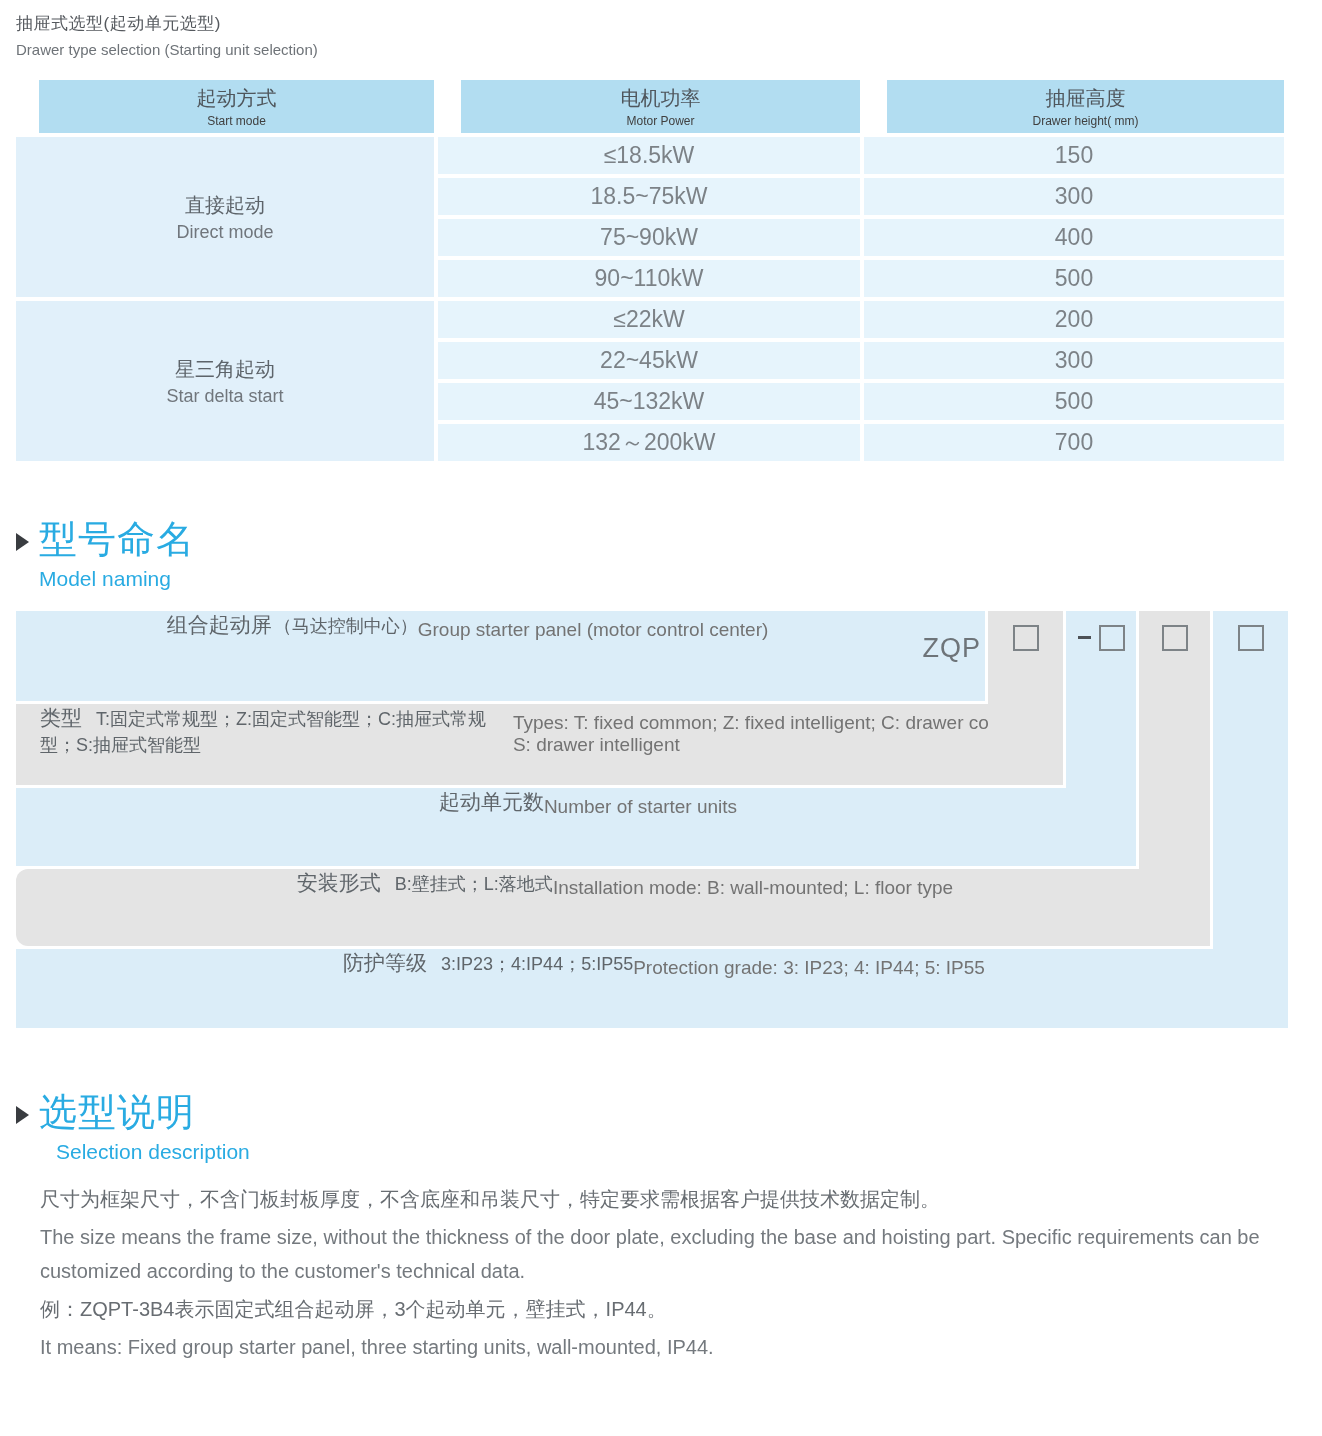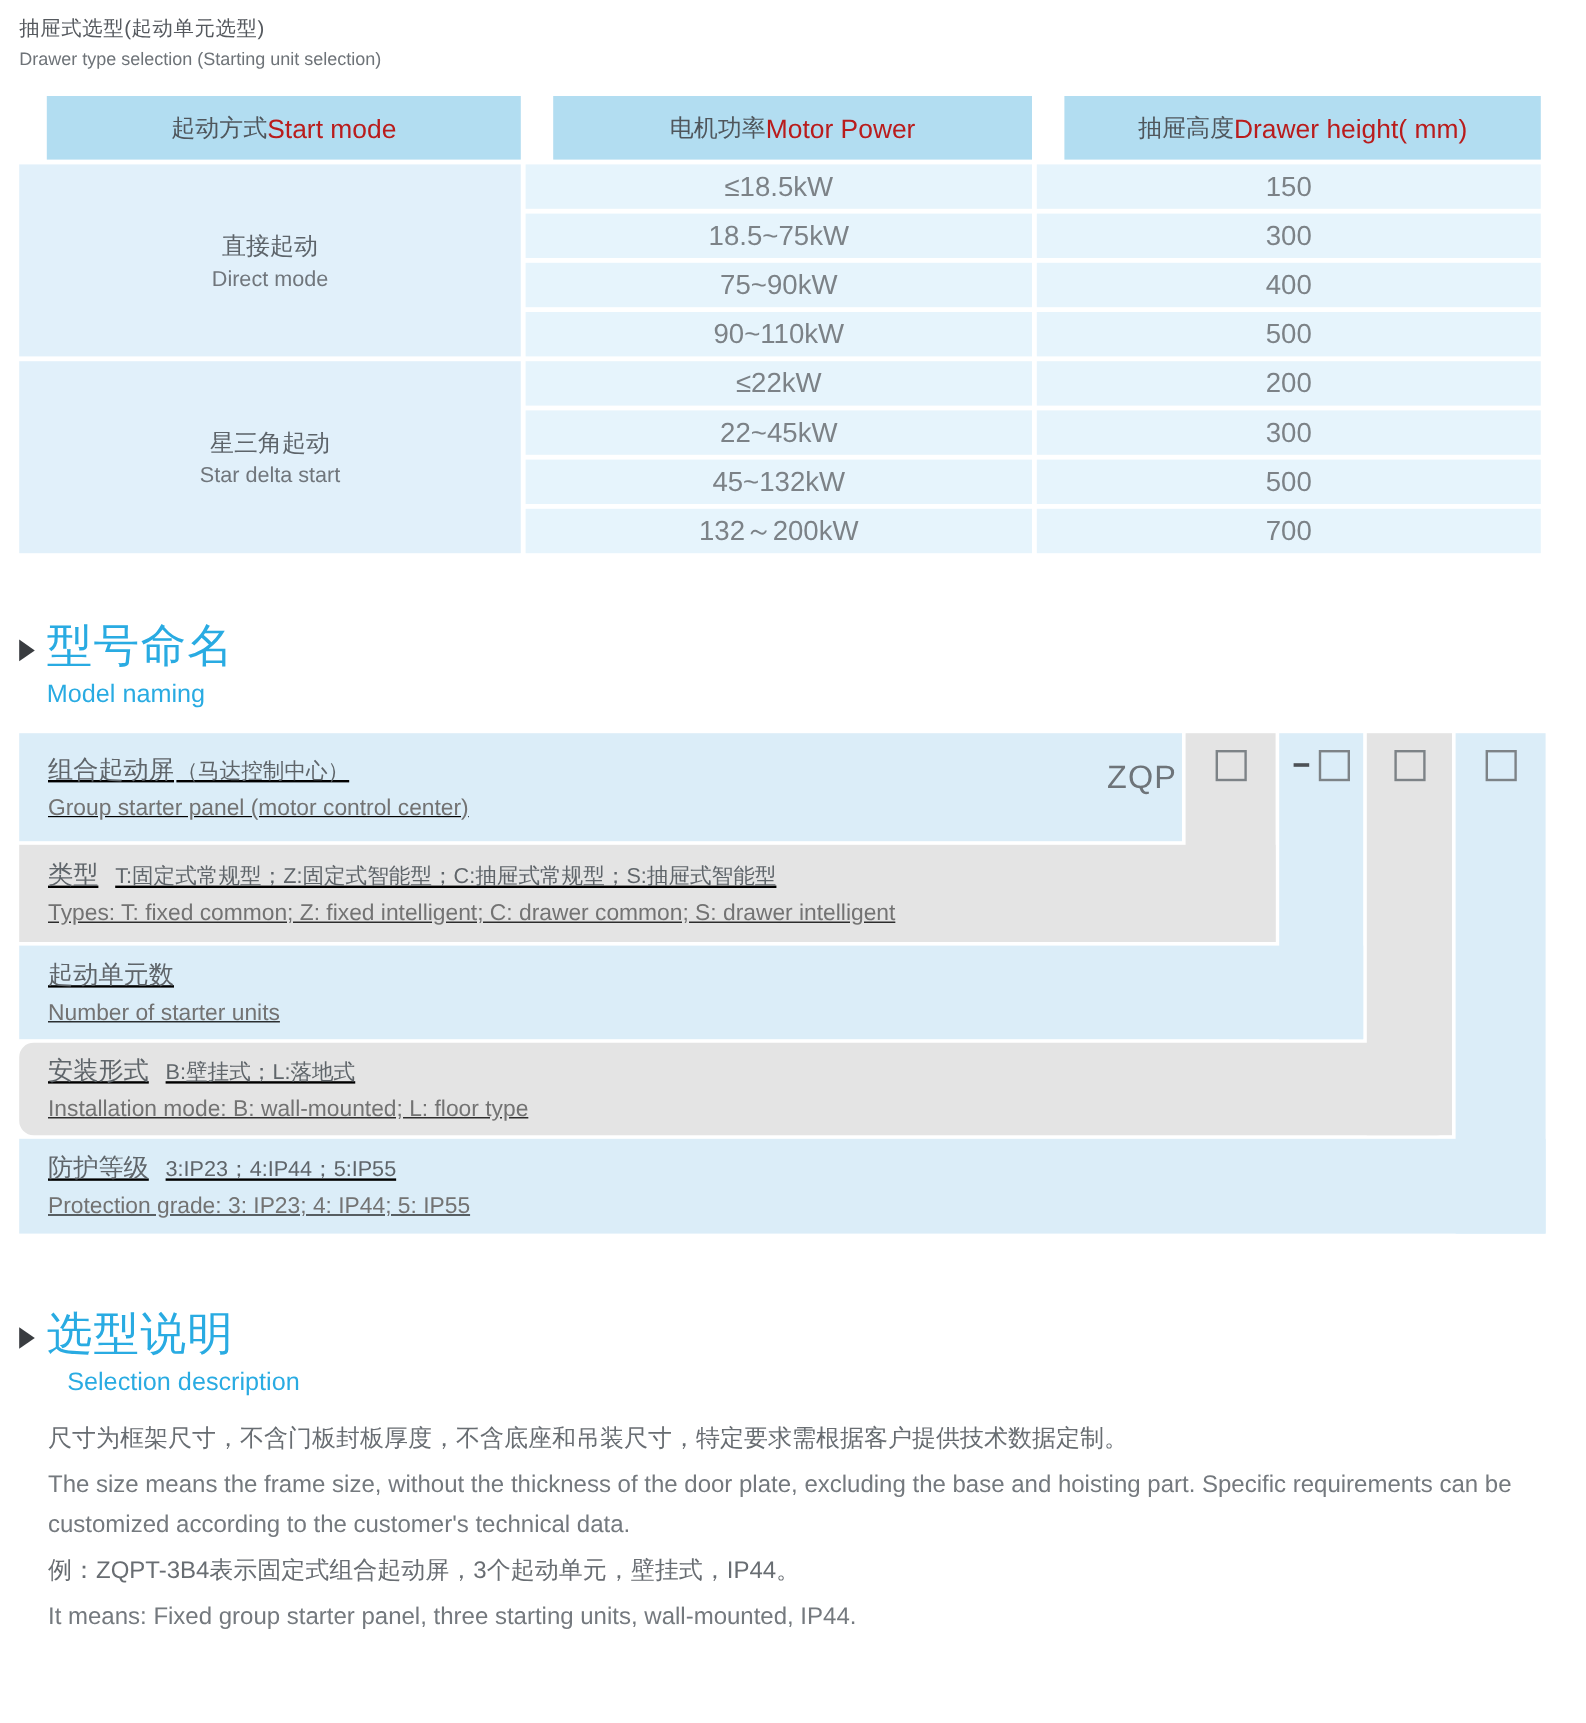--- a/index.html
+++ b/index.html
@@ -21,26 +21,26 @@
     display:grid;
     grid-template-columns:418px 422px 420px;
     grid-template-rows:53px repeat(8,37px);
     gap:4px;
     width:1268px;
     margin-top:22px;
   }
   .sel-table>div{box-sizing:border-box;}
   .th{
     background:#b2ddf1;
-    display:flex;flex-direction:row;align-items:center;justify-content:center;
+    display:flex;flex-direction:column;align-items:center;justify-content:center;
     grid-row:1;
     margin-left:23px;
   }
   .th-cn{font-size:20px;color:#4f565c;}
-  .th-en{font-size:22px;color:#b91c1c;margin-top:2px;}
+  .th-en{font-size:12px;color:#404040;margin-top:2px;}
   .c1{grid-column:1}.c2{grid-column:2}.c3{grid-column:3}
   .mode{
     background:#e1f0fa;
     display:flex;flex-direction:column;align-items:center;justify-content:center;
     grid-column:1;
   }
   .mode-cn{font-size:20px;color:#5d646a;}
   .mode-en{font-size:18px;color:#70767c;margin-top:3px;}
   .g1{grid-row:2/6}.g2{grid-row:6/10}
   .val{
@@ -65,21 +65,21 @@
   .sec-en{font-size:21px;color:#29abe2;margin-top:6px;}
   .mn-head{margin-top:58px;}
   .sd-head{margin-top:64px;}
   .sd-head .sec-en{margin-left:17px;}
 
   
   .mn-diagram{position:relative;width:1272px;height:417px;margin-top:20px;}
   .band,.strip{position:absolute;box-sizing:border-box;}
   .blue{background:#dbedf8;}
   .gray{background:#e4e4e4;}
-  .band{display:flex;flex-direction:column;justify-content:center;padding-left:24px;text-decoration:underline;}
+  .band{display:flex;flex-direction:row;justify-content:center;padding-left:24px;}
   .b1{left:0;top:0;width:969px;height:90px;}
   .b2{left:0;top:93px;width:1047px;height:81px;}
   .b3{left:0;top:177px;width:1120px;height:78px;}
   .b4{left:0;top:258px;width:1194px;height:77px;border-radius:12px;}
   .b5{left:0;top:338px;width:1272px;height:79px;}
   .band .cn{font-size:21px;color:#5f656a;}
   .cn-desc{font-size:18px;margin-left:14px;color:#5f656a;}
   .b1 .cn-desc{margin-left:2px;font-size:18px;}
   .band .en{font-size:19px;color:#737373;margin-top:8px;}
   .zqp{

